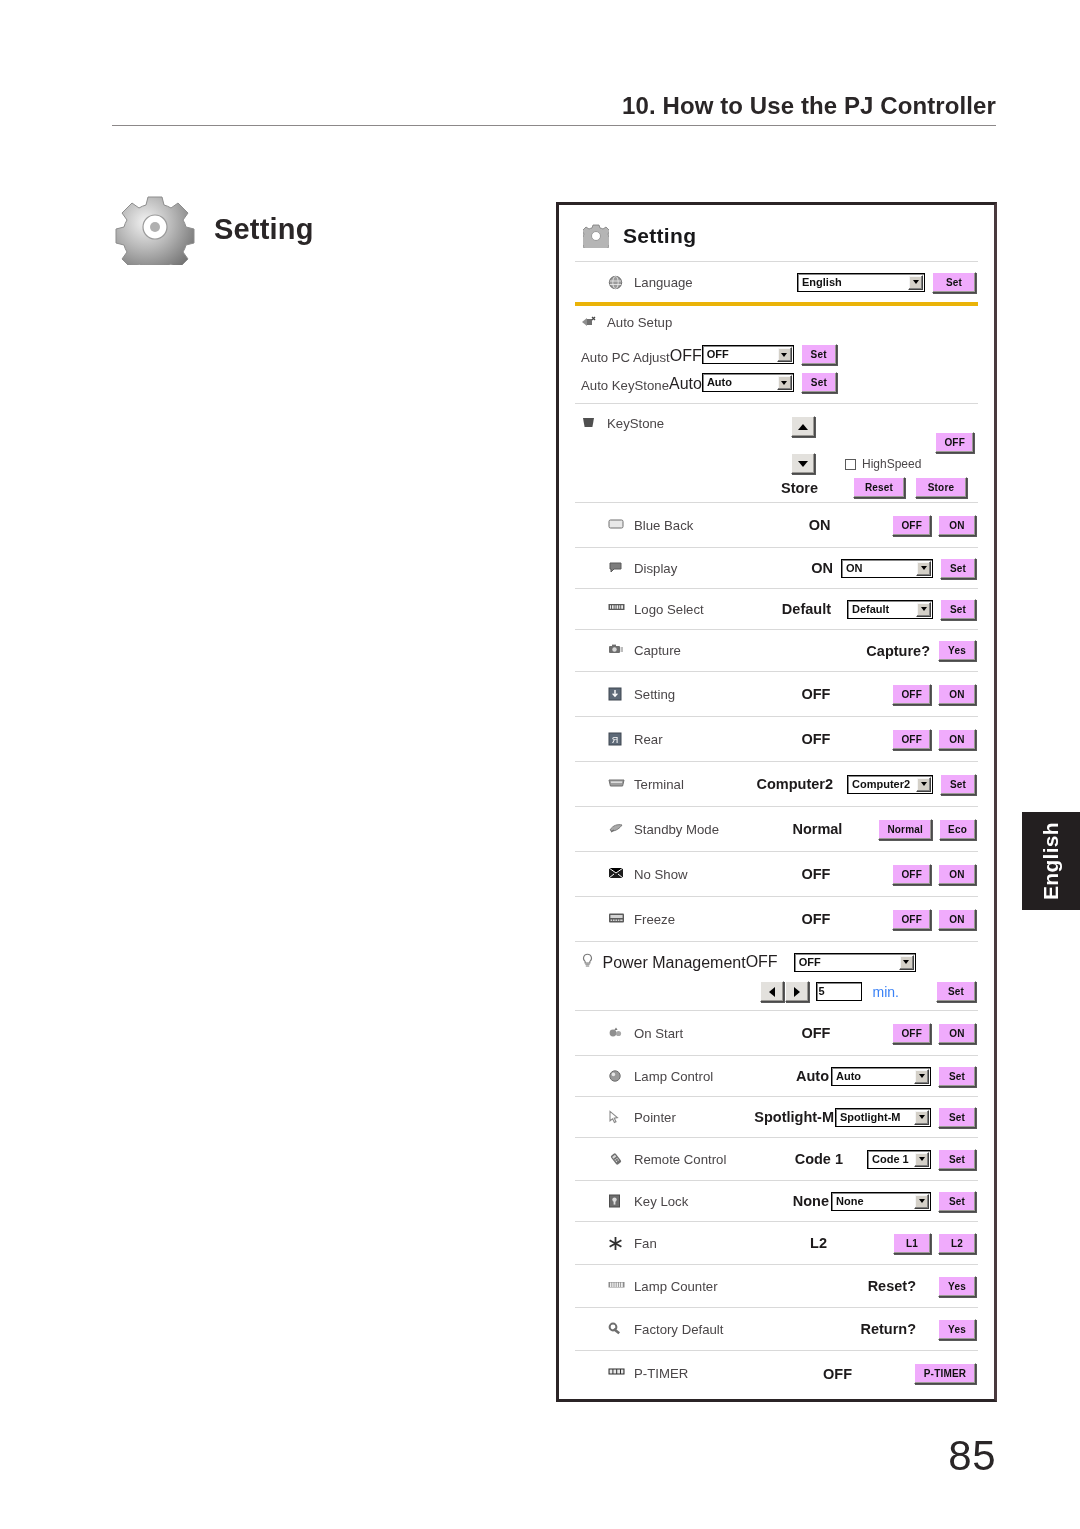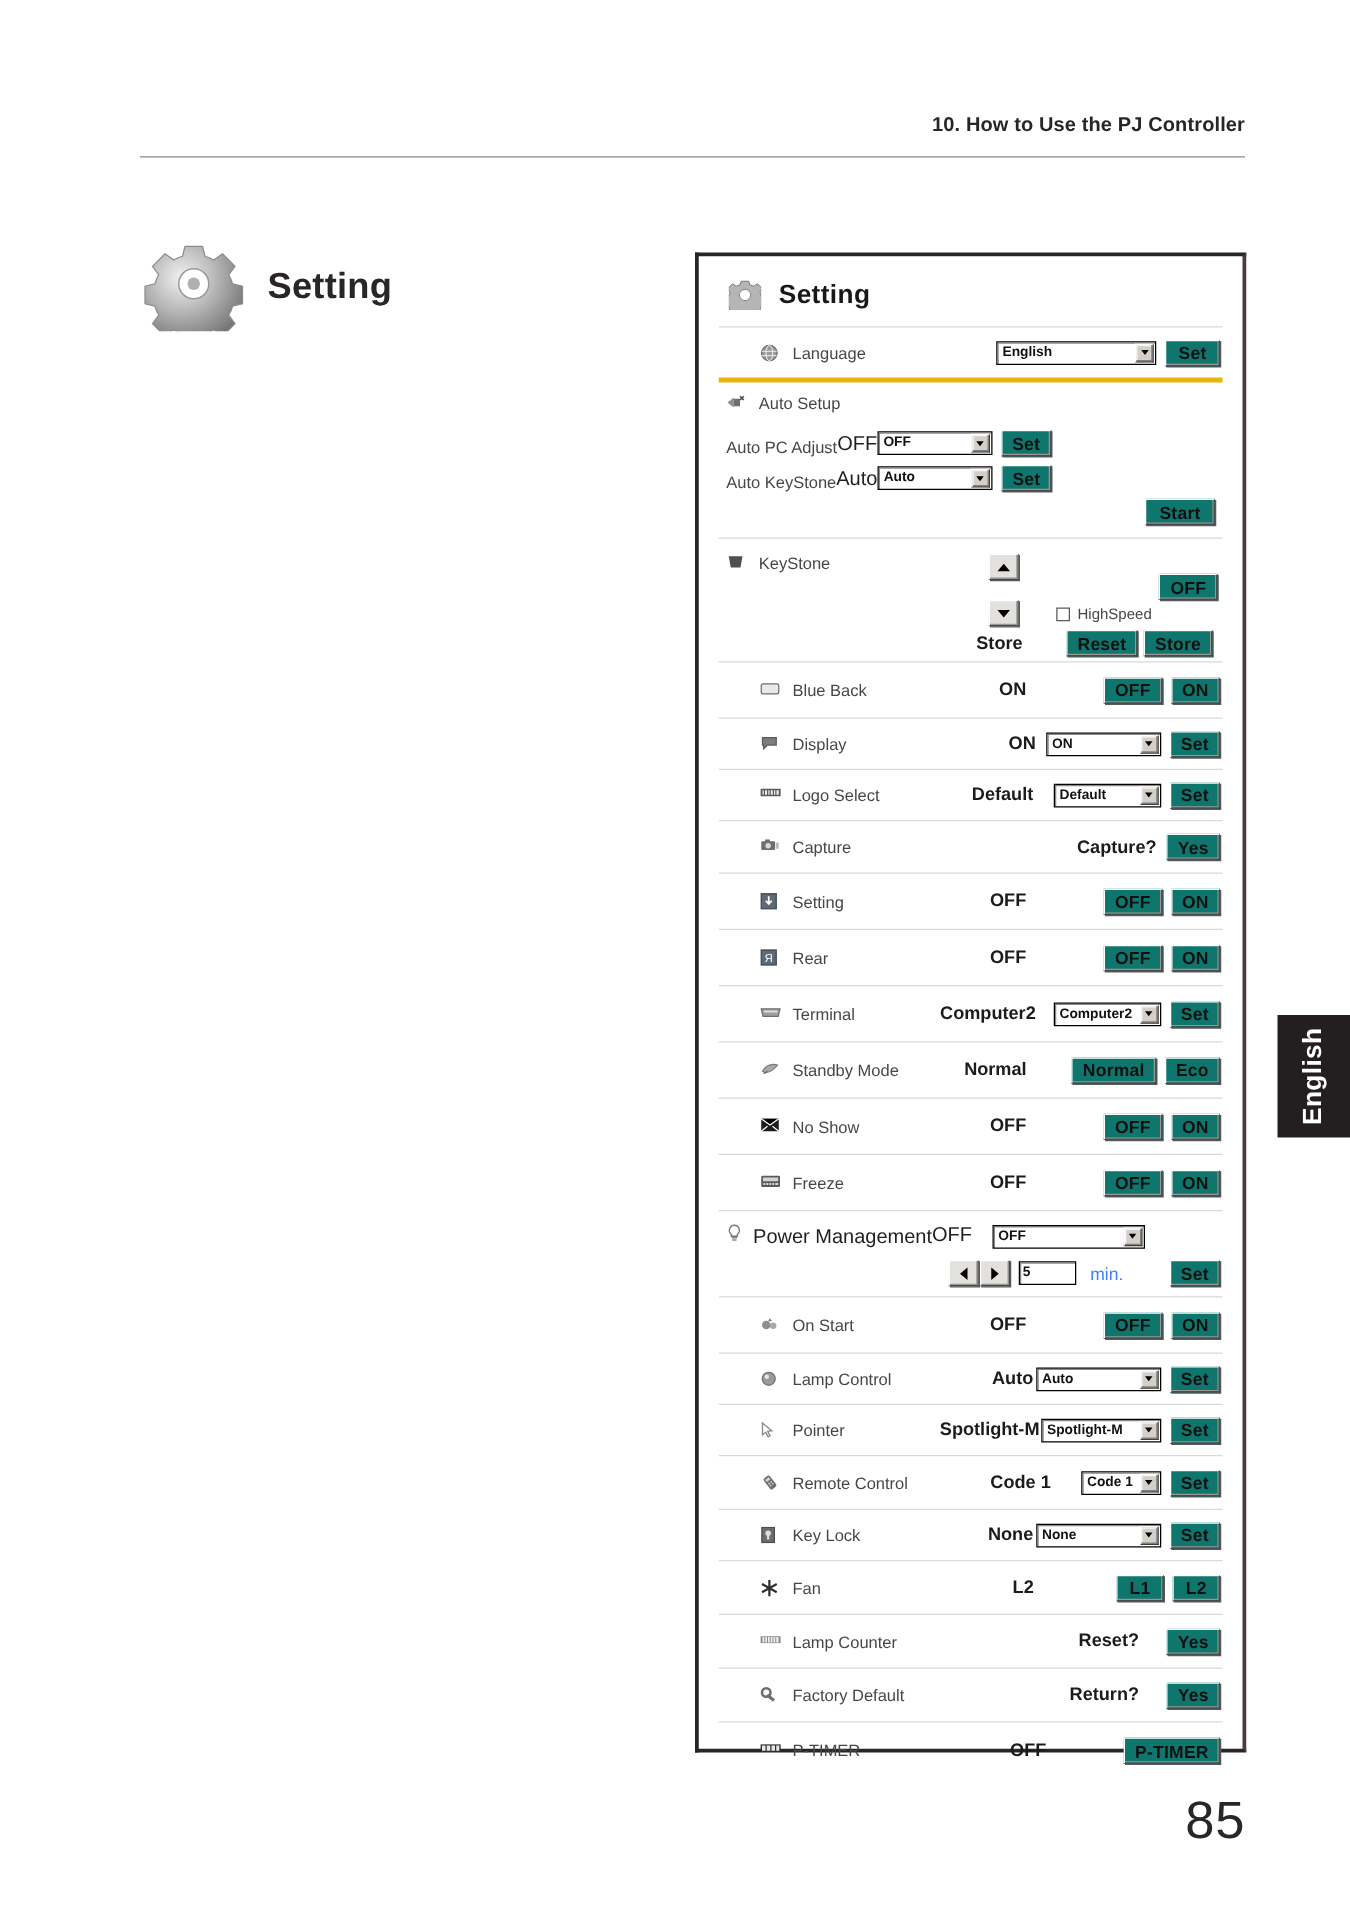--- a/index.html
+++ b/index.html
@@ -12,21 +12,21 @@
     position:relative;
     overflow:hidden;
   }
 
   
   .page-header{
     position:absolute; left:112px; top:92px; width:884px;
     text-align:right;
   }
   .page-header .hdr-text{
-    font-size:16px; font-weight:600; letter-spacing:.1px; color:#2a2627;
+    font-size:24px; font-weight:600; letter-spacing:.1px; color:#2a2627;
   }
   .hdr-rule{
     position:absolute; left:112px; top:125px; width:884px; height:1px;
     background:#8c8889;
   }
 
   
   .left-col{
     position:absolute; left:112px; top:190px; width:420px;
   }
@@ -98,25 +98,25 @@
   .w-select .arrow i{
     display:block; width:0;height:0;
     border-left:3.5px solid transparent; border-right:3.5px solid transparent;
     border-top:4px solid #000;
   }
 
   
   .w-btn{
     display:inline-flex; align-items:center; justify-content:center;
     height:21px; min-width:34px; padding:0 8px;
-    background:#0f766e;
+    background:#f0abfc;
     border:1px solid #ffffff;
     border-right-color:#4a4a4a; border-bottom-color:#4a4a4a;
     box-shadow: inset -1px -1px 0 #9a9894, 1px 1px 0 #5a5a5a;
-    font-size:14px; font-weight:700; color:#101010; letter-spacing:.2px;
+    font-size:10px; font-weight:700; color:#101010; letter-spacing:.2px;
     white-space:nowrap;
   }
 
   
   .arw-btn{
     display:inline-flex; align-items:center; justify-content:center;
     width:24px; height:21px;
     background:#e3e1dd;
     border:1px solid #ffffff;
     border-right-color:#4a4a4a; border-bottom-color:#4a4a4a;
@@ -305,23 +305,20 @@
         <span class="w-select" style="width:92px">
           <span class="sv">Auto</span>
           <span class="arrow">
                 <i></i>
               </span>
         </span>
         <span class="w-btn" style="min-width:36px">Set</span>
       </span>
     </div>
 
-    <div class="start-line">
-      <span class="w-btn" style="min-width:56px">Start</span>
-    </div>
   </div>
 
   <div class="keystone">
     <span class="ks-label">
       <span class="ic">
         <svg width="15" height="14" viewBox="0 0 15 14">
               <path d="M2 2h11l-1.6 9H3.6z" fill="#4f4f4f"></path>
             </svg>
       </span>
       <span>KeyStone</span>

